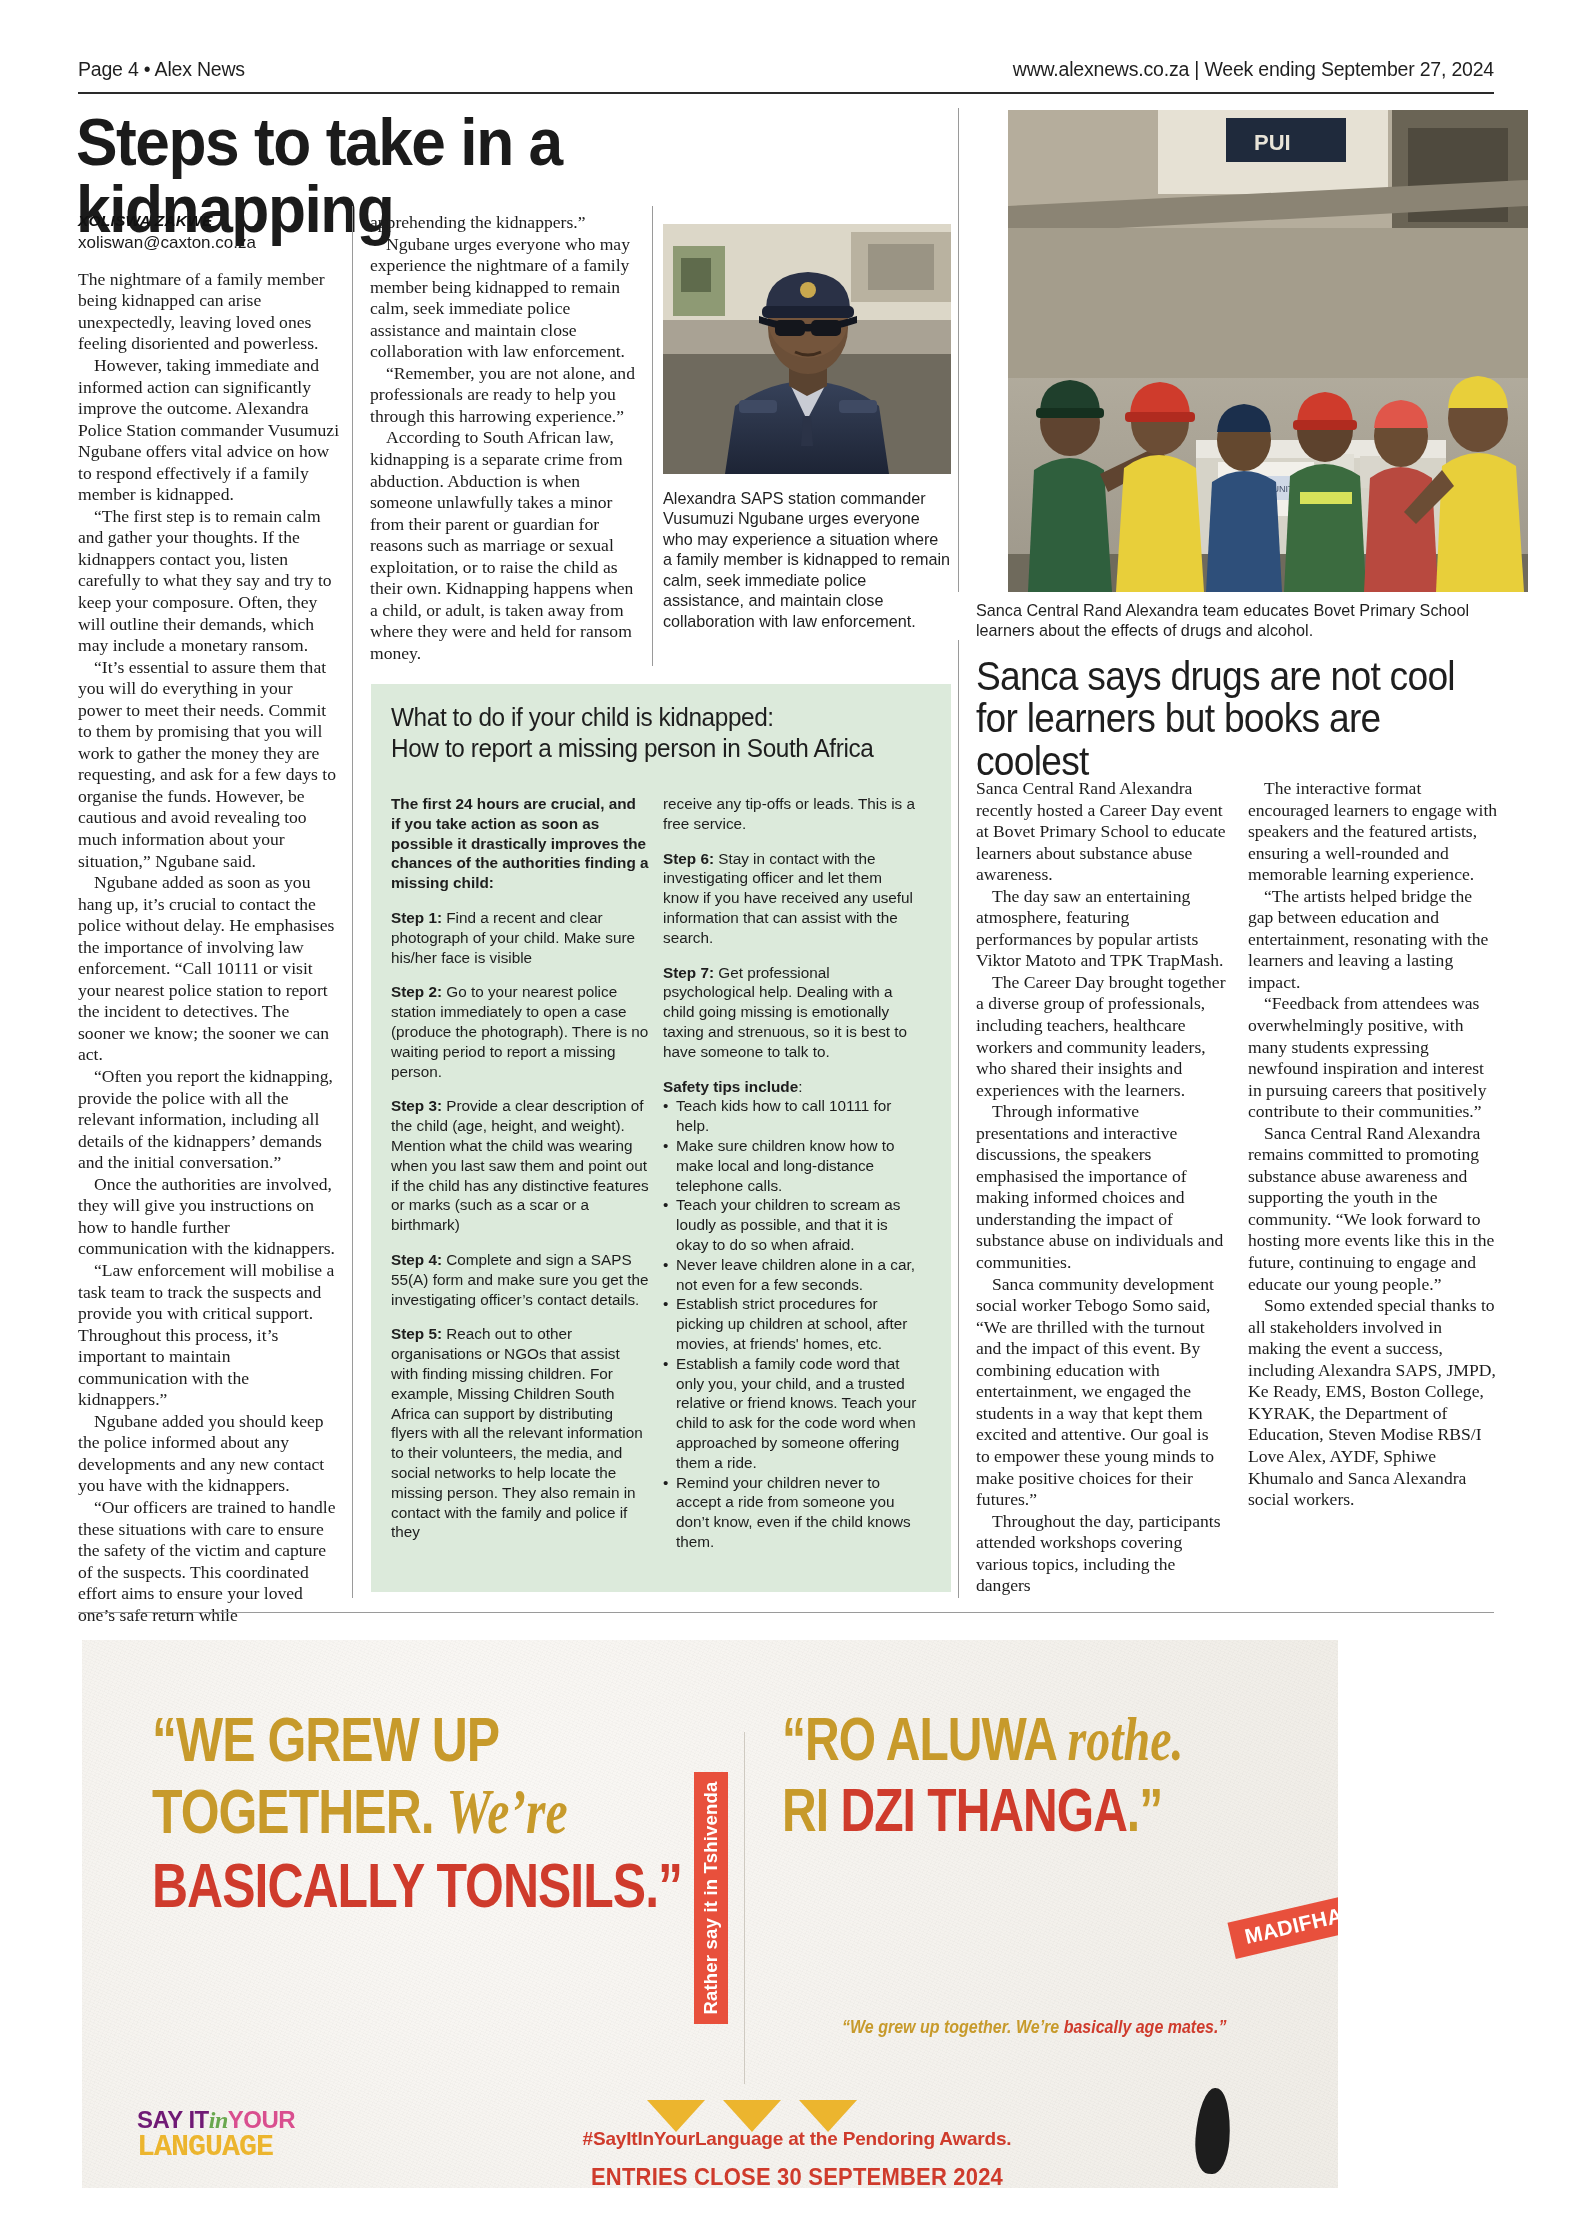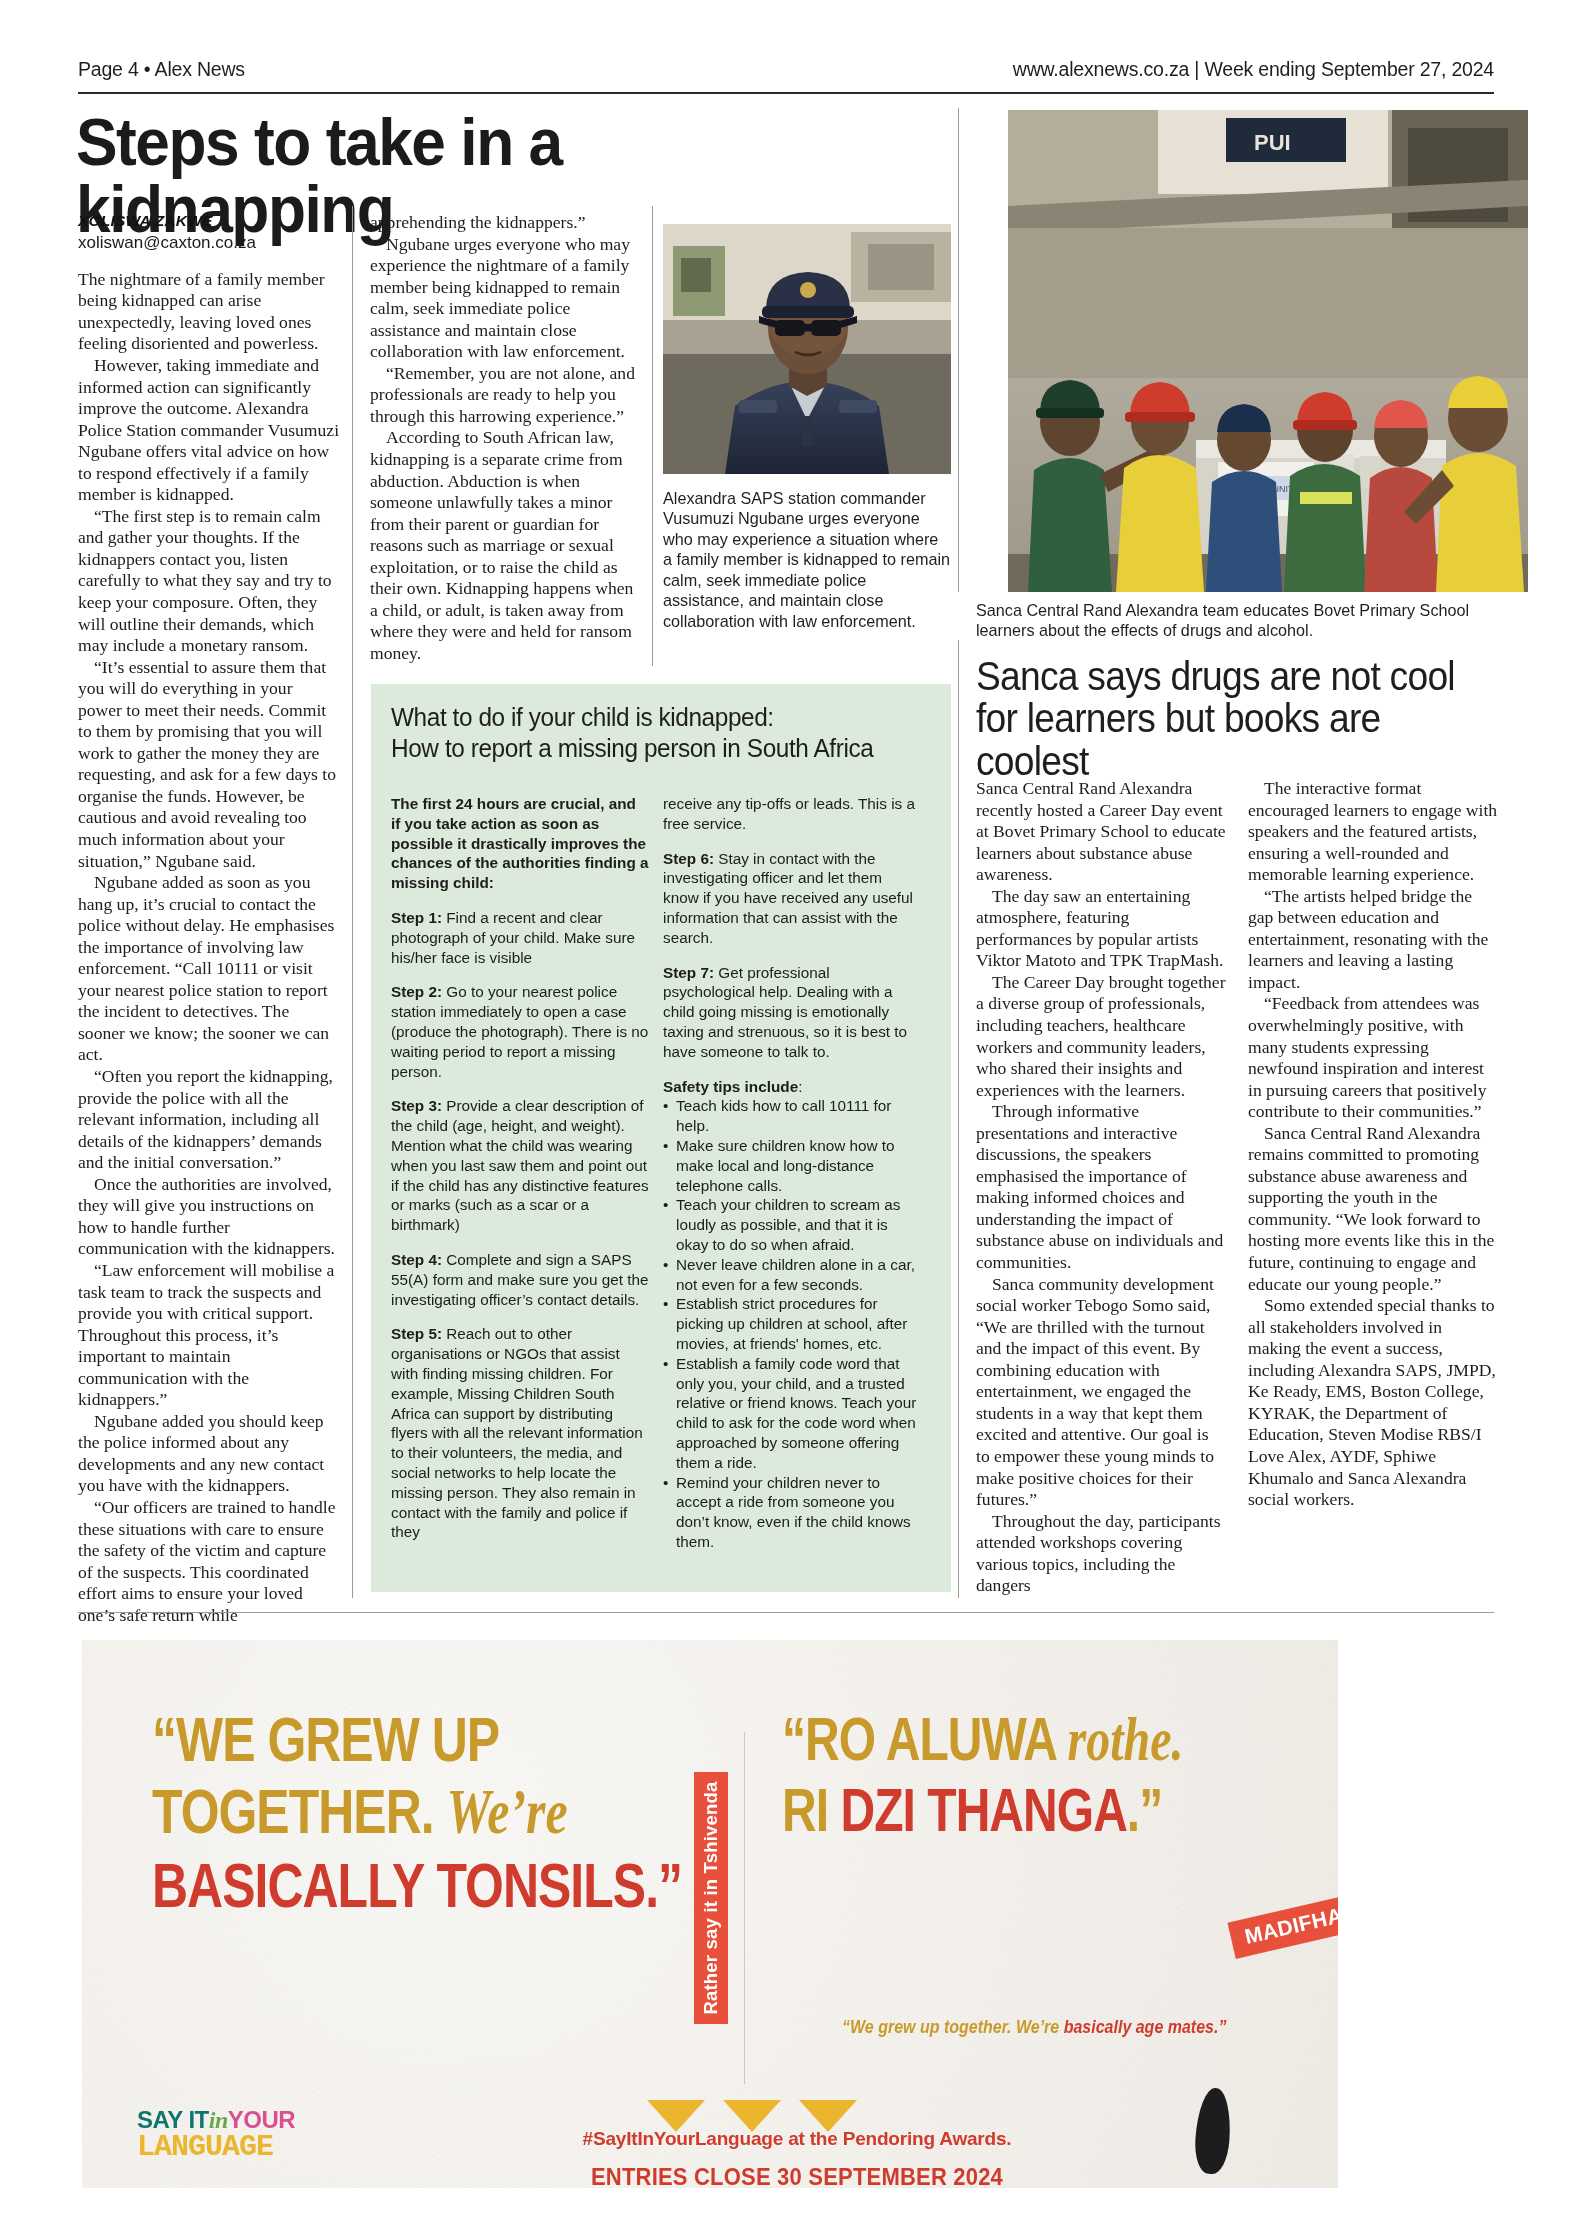--- a/index.html
+++ b/index.html
@@ -344,21 +344,21 @@
     top: 468px;
     width: 190px;
     font-family: "Liberation Sans", sans-serif;
     font-weight: bold;
     font-size: 24px;
     line-height: 1.0;
     letter-spacing: -0.5px;
   }
   .ad-logo .r1 { white-space: nowrap; }
   .ad-logo .r2 { font-size: 30px; color: #ecb52e; letter-spacing: -1px; font-family: Liberation Mono, monospace; }
-  .lg-say { color: #0f766e; }
+  .lg-say { color: #701a75; }
   .lg-in { color: #6aa84f; font-style: italic; font-family: "Liberation Serif", serif; }
   .lg-your { color: #d94f8f; }
   .ad-cta {
     position: absolute;
     left: 455px;
     top: 488px;
     width: 520px;
     text-align: center;
     font-family: "Liberation Sans", sans-serif;
     font-weight: bold;

